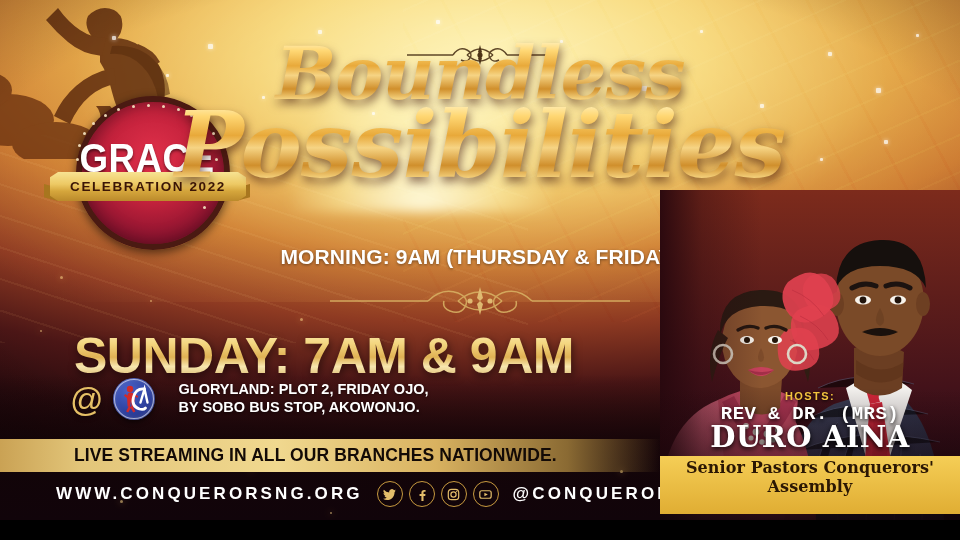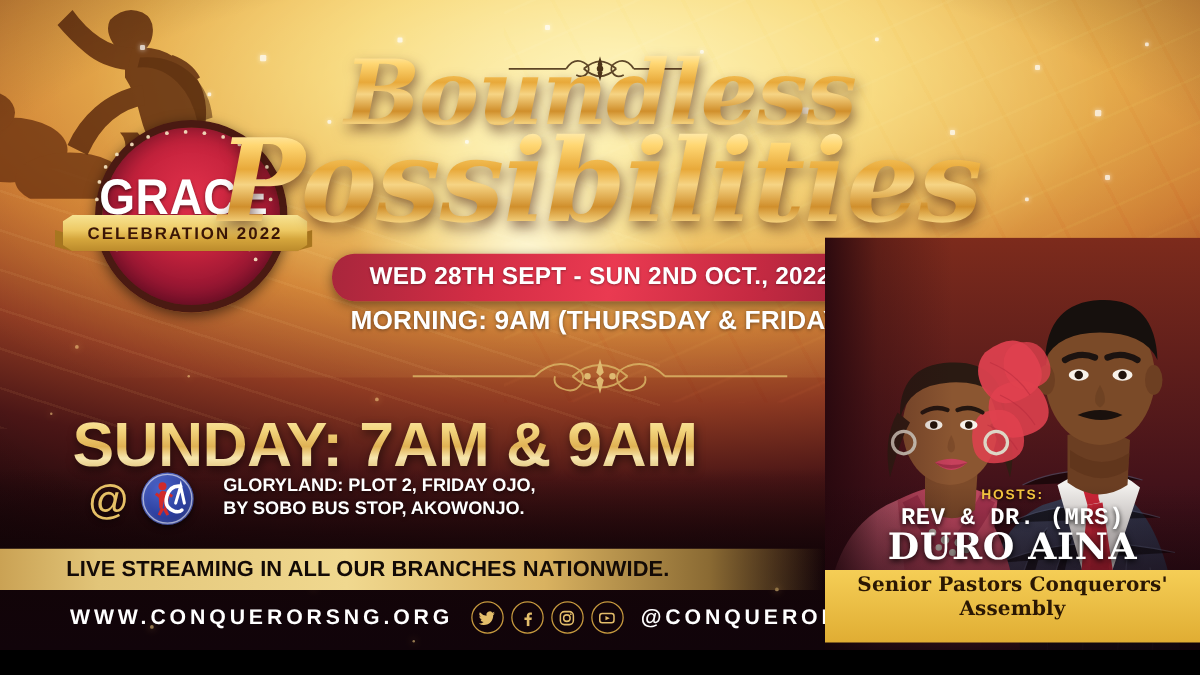--- a/index.html
+++ b/index.html
@@ -123,21 +123,21 @@
     clip-path:polygon(9px 0,calc(100% - 9px) 0,100% 50%,calc(100% - 9px) 100%,9px 100%,0 50%);
     color:#3a2208;font-size:24px;font-weight:700;letter-spacing:.3px;
   }
   .morning{color:#fff;font-size:21px;font-weight:700;letter-spacing:.1px;text-shadow:0 1px 3px rgba(0,0,0,.45);}
 
   
   .flourish{position:absolute;left:50%;top:286px;transform:translateX(-50%);opacity:.92;}
 
   
   .sunday{
-    position:absolute;left:58px;top:327px;
+    position:absolute;left:74px;top:327px;
     font-size:50px;font-weight:700;letter-spacing:-.5px;
     background:linear-gradient(to bottom,#fdf0bd 0%,#f4d781 28%,#e0b254 52%,#f7e6ae 68%,#caa049 100%);
     -webkit-background-clip:text;background-clip:text;-webkit-text-fill-color:transparent;color:transparent;
     filter:drop-shadow(1px 3px 4px rgba(0,0,0,.55));
   }
 
   
   .venue-row{position:absolute;left:70px;top:378px;display:flex;align-items:center;gap:9px;}
   .at-sym{font-size:33px;color:#e6c066;font-weight:400;line-height:1;text-shadow:0 2px 4px rgba(0,0,0,.5);}
   .ca-logo{display:flex;align-items:center;gap:6px;}
@@ -151,21 +151,21 @@
   .ca-asm{font-size:8.5px;font-weight:700;color:#fff;letter-spacing:3.6px;margin-top:1px;}
   .ca-tag{font-family:"DejaVu Serif",serif;font-style:italic;font-weight:700;font-size:9px;color:#d9a23c;letter-spacing:.2px;margin-top:1px;text-align:right;}
   .address{margin-left:15px;color:#fff;font-size:14.5px;font-weight:700;line-height:1.22;text-shadow:0 1px 3px rgba(0,0,0,.6);}
 
   
   .live-bar{
     position:absolute;left:0;top:439px;width:660px;height:33px;
     background:linear-gradient(to right,#caa254 0%,#e2c579 12%,#f0d88f 42%,#d9b260 66%,#8a6a33 86%,rgba(60,38,20,0) 100%);
   }
   .live-bar span{
-    display:block;line-height:33px;padding-left:53px;
+    display:block;line-height:33px;padding-left:74px;
     font-size:17.5px;font-weight:700;color:#130a06;letter-spacing:.1px;
   }
 
   
   .footer{position:absolute;left:56px;top:481px;display:flex;align-items:center;gap:14px;}
   .f-url{color:#fff;font-size:17px;font-weight:700;letter-spacing:3.1px;}
   .socials{display:flex;gap:6px;align-items:center;}
   .s-ico{width:24px;height:24px;border-radius:50%;border:1.4px solid #c79a3f;display:flex;align-items:center;justify-content:center;}
   .f-handle{color:#fff;font-size:17px;font-weight:700;letter-spacing:3.1px;}
 
@@ -294,21 +294,20 @@
         <path d="M75 21 l2 -7 l-2 -2.5 l-2 2.5 z"></path>
       </g>
     </svg>
   </div>
 
   <div class="title-wrap">
     <div class="t-line one">Boundless</div>
     <div class="t-line two">Possibilities</div>
   </div>
 
-  <div class="date-pill">WED 28TH SEPT - SUN 2ND OCT., 2022</div>
 
   <div class="times-row">
     <div class="morning">MORNING: 9AM (THURSDAY &amp; FRIDAY)</div>
   </div>
 
   <div class="flourish">
     <svg width="300" height="30" viewBox="0 0 300 30">
       <g stroke="#d8b264" stroke-width="1.5" fill="none" opacity="0.95">
         <line x1="0" y1="15" x2="98" y2="15"></line>
         <line x1="202" y1="15" x2="300" y2="15"></line>

